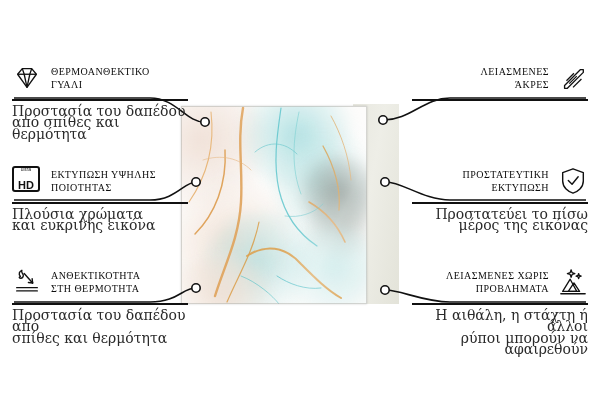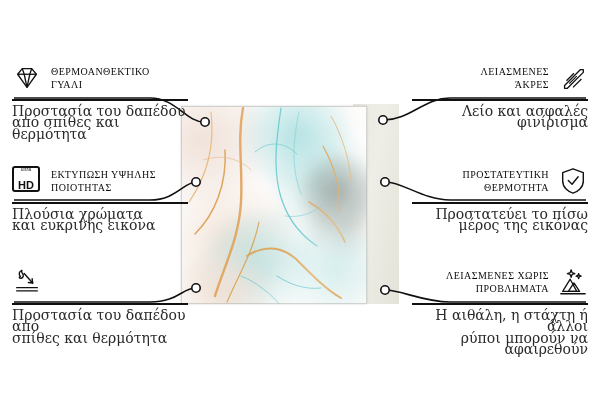--- a/index.html
+++ b/index.html
@@ -160,53 +160,54 @@
       <span class="icon">
         <svg viewBox="0 0 32 32" fill="none" stroke="#111" stroke-width="1.5" stroke-linecap="round" stroke-linejoin="round">
           <path d="M9,10 C6.5,7.5 8,4.5 10.5,3.5 C9.5,6 11.5,6.5 12,8.5 C12.4,10.4 11,12 9.4,12 C8,12 6.8,11 9,10 Z"></path>
           <path d="M13,7 L22,17"></path>
           <path d="M22,17 L17.5,16.5"></path>
             <path d="M22,17 L21.5,12.5"></path>
           <path d="M5,22 L27,22"></path>
             <path d="M5,25.5 L27,25.5"></path>
         </svg>
       </span>
+      <span class="title">ΑΝΘΕΚΤΙΚΟΤΗΤΑ
+ΣΤΗ ΘΕΡΜΟΤΗΤΑ</span>
     </div>
     <div class="rule"></div>
     <div class="desc">Προστασία του δαπέδου από
 σπίθες και θερμότητα</div>
   </div>
 
   <div class="feat right" style="top:62px;">
     <div class="head">
       <span class="icon">
         <svg viewBox="0 0 32 32" fill="none" stroke="#111" stroke-width="1.4" stroke-linejoin="round">
           <path d="M7,24 L24,7 L27,7 L27,10 L10,27 L7,27 Z"></path>
           <path d="M12,22 L20,14"></path>
             <path d="M16,26 L25,17"></path>
             <path d="M9,19 L17,11"></path>
         </svg>
       </span>
       <span class="title">ΛΕΙΑΣΜΕΝΕΣ
 ΆΚΡΕΣ</span>
     </div>
     <div class="rule"></div>
-    <div class="desc">Λείο και ασφαλές φινίρισμα</div>
   </div>
 
   <div class="feat right" style="top:165px;">
     <div class="head">
       <span class="icon">
         <svg viewBox="0 0 32 32" fill="none" stroke="#111" stroke-width="1.5" stroke-linecap="round" stroke-linejoin="round">
           <path d="M16,3 L27,7 L27,16 C27,23 21,27.5 16,29 C11,27.5 5,23 5,16 L5,7 Z"></path>
           <path d="M11,15.5 L15,19.5 L21.5,11.5"></path>
         </svg>
       </span>
       <span class="title">ΠΡΟΣΤΑΤΕΥΤΙΚΗ
-ΘΕΡΜΟΤΗΤΑ</span>
+ΕΚΤΥΠΩΣΗ</span>
     </div>
     <div class="rule"></div>
     <div class="desc">Προστατεύει το πίσω
 μέρος της εικόνας</div>
   </div>
 
   <div class="feat right" style="top:266px;">
     <div class="head">
       <span class="icon">
         <svg viewBox="0 0 32 32" fill="none" stroke="#111" stroke-width="1.4" stroke-linecap="round" stroke-linejoin="round">

